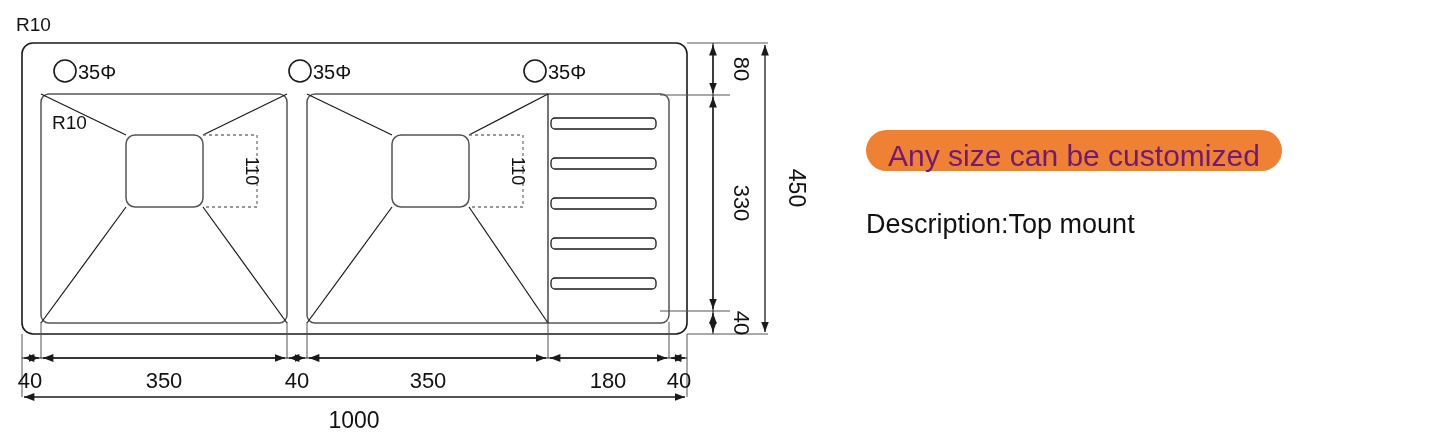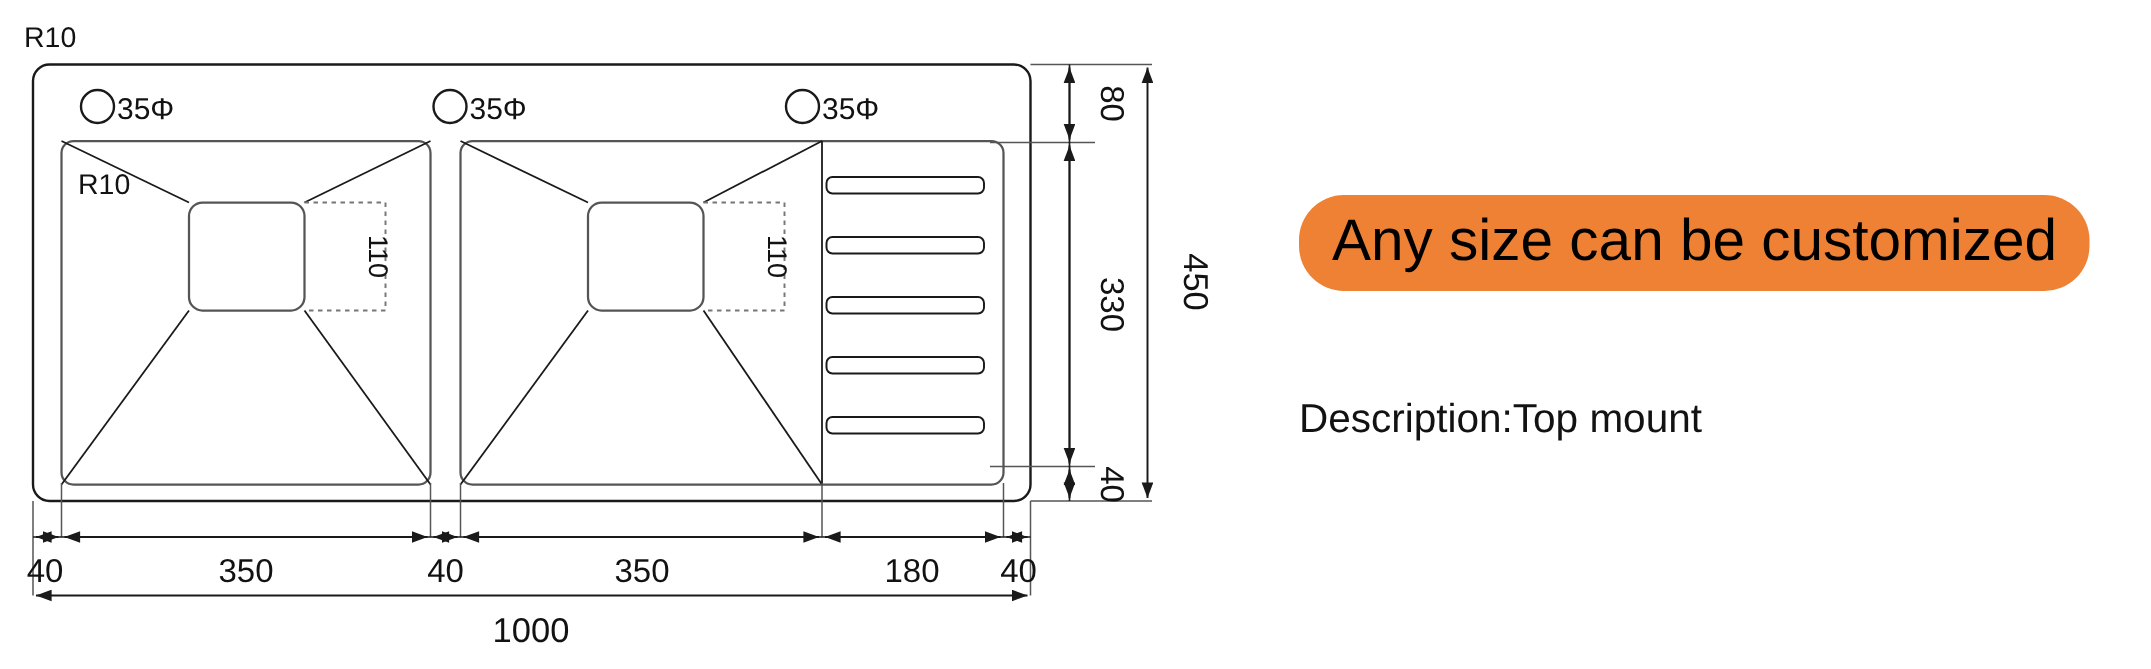--- a/index.html
+++ b/index.html
@@ -26,31 +26,31 @@
   }
   .info-panel {
     position: absolute;
     left: 866px;
     top: 130px;
     width: 560px;
   }
   .badge {
     display: inline-block;
     background: #ee8133;
-    color: #000000;
-    font-size: 39px;
+    color: #701a75;
+    font-size: 30px;
     font-weight: 400;
     line-height: 1;
-    padding: 11px 22px 14px 22px;
+    padding: 11px 22px 0 22px;
     border-radius: 30px;
     letter-spacing: 0px;
     white-space: nowrap;
   }
   .desc-block {
-    margin-top: 62px;
+    margin-top: 30px;
     color: #121212;
     font-size: 27px;
     line-height: 46px;
     white-space: nowrap;
   }
   .desc-line {
     display: block;
   }
 </style>
 </head>

